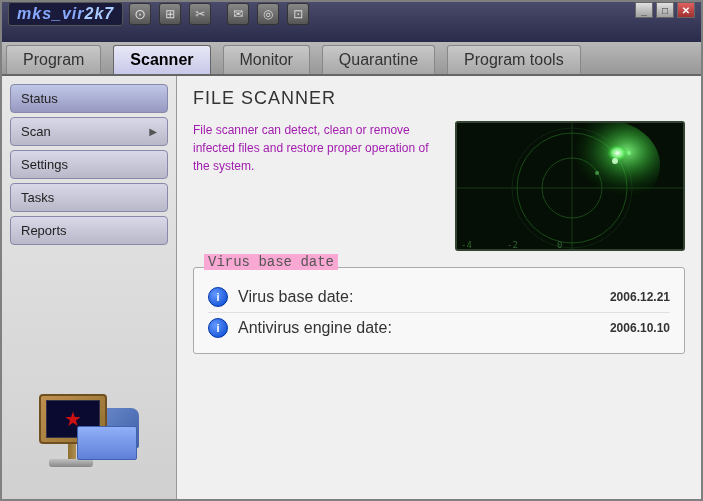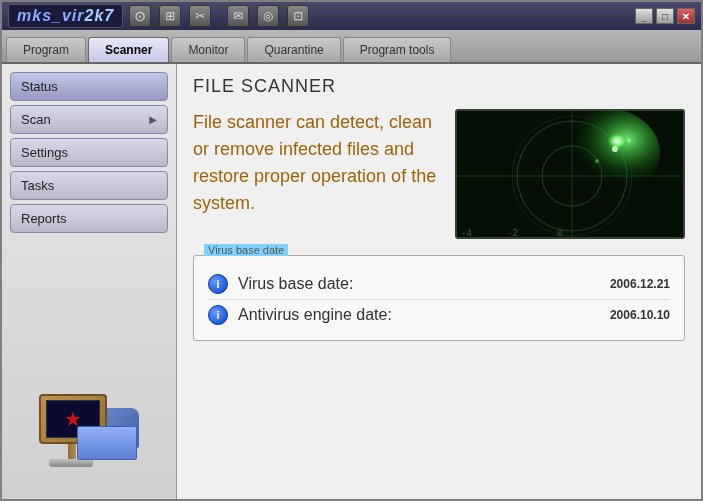--- a/index.html
+++ b/index.html
@@ -17,24 +17,24 @@
       width: 703px;
       height: 501px;
       background: #d4d0c8;
       border: 2px solid #808080;
       display: flex;
       flex-direction: column;
     }
 
     
     .titlebar {
-      height: 28px;
+      height: 40px;
       background: linear-gradient(to bottom, #4a4a6a 0%, #2a2a4a 100%);
       display: flex;
-      align-items: center;
+      align-items: flex-start;
       justify-content: space-between;
       padding: 0 6px;
       flex-shrink: 0;
     }
 
     .titlebar-left {
       display: flex;
       align-items: center;
       gap: 6px;
     }
@@ -106,23 +106,23 @@
       padding: 0 4px;
       border-bottom: 2px solid #666;
       flex-shrink: 0;
     }
 
     .tab {
       padding: 5px 16px;
       background: linear-gradient(to bottom, #c8c8c8, #a8a8a8);
       border: 1px solid #888;
       border-bottom: none;
-      margin-right: 2px;
+      margin-right: 12px;
       cursor: pointer;
-      font-size: 12px;
+      font-size: 16px;
       color: #333;
       font-weight: normal;
       border-radius: 3px 3px 0 0;
     }
 
     .tab.active {
       background: linear-gradient(to bottom, #e8e8f8, #c8c8e8);
       color: #000;
       font-weight: bold;
       border-color: #666;
@@ -197,22 +197,22 @@
     }
 
     .panel-body {
       display: flex;
       gap: 16px;
       margin-bottom: 16px;
     }
 
     .panel-description {
       flex: 1;
-      color: #a16207;
-      font-size: 18px;
+      color: #a21caf;
+      font-size: 12px;
       line-height: 1.5;
     }
 
     
     .radar-container {
       width: 230px;
       height: 130px;
       background: #0a1a0a;
       border: 2px solid #334433;
       border-radius: 3px;
@@ -224,28 +224,29 @@
     
     .virus-base-section {
       border: 1px solid #aaa;
       border-radius: 3px;
       padding: 10px 14px;
       background: #f8f8f8;
       margin-top: 8px;
     }
 
     .virus-base-legend {
-      font-size: 11px;
+      font-size: 14px;
       color: #555;
-      background: #7dd3fc;
+      background: #f9a8d4;
       padding: 0 4px;
       position: relative;
       top: -6px;
       margin-left: -4px;
       display: inline-block;
+      font-family: Liberation Mono, monospace;
     }
 
     .virus-base-row {
       display: flex;
       align-items: center;
       gap: 10px;
       padding: 5px 0;
     }
 
     .virus-base-row + .virus-base-row {

